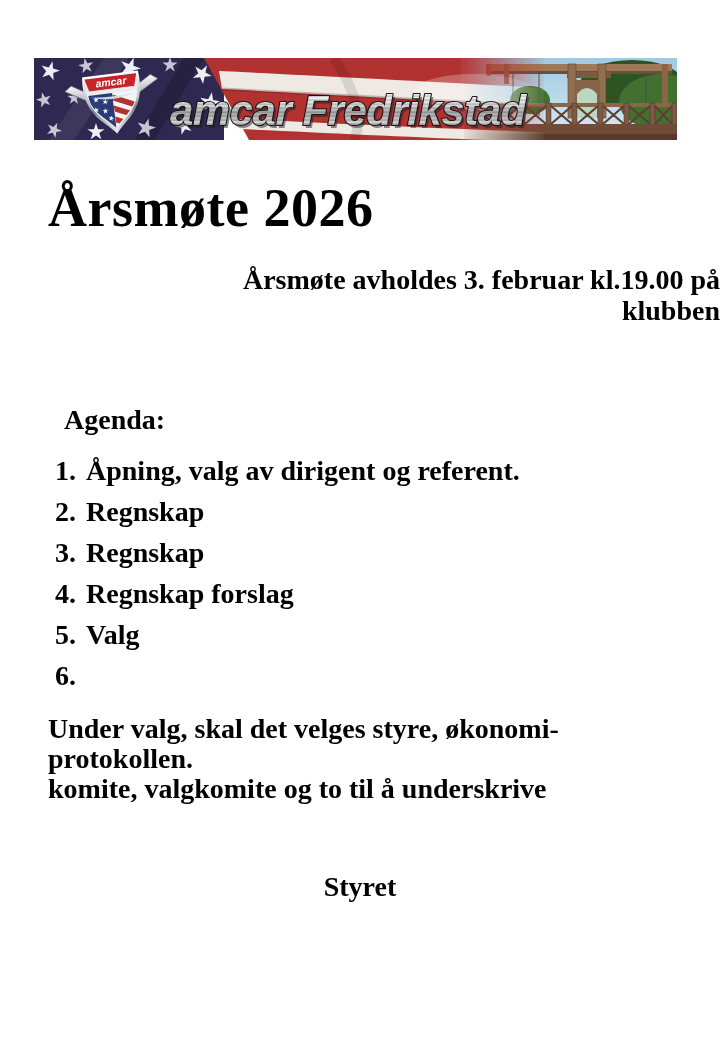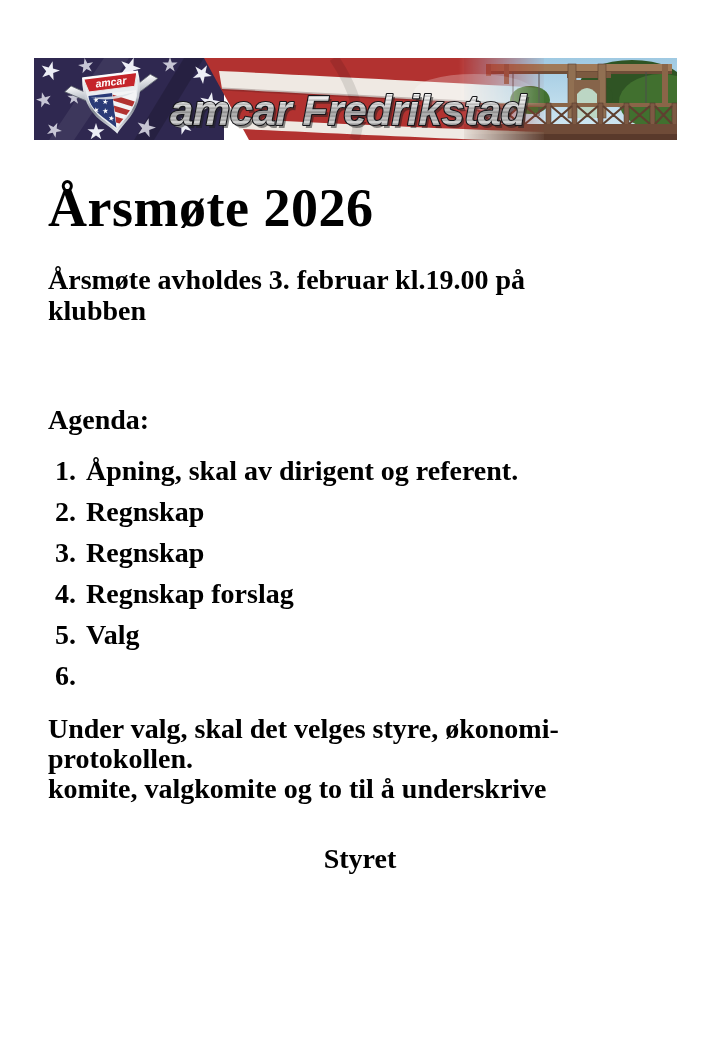--- a/index.html
+++ b/index.html
@@ -25,25 +25,26 @@
     line-height: 58px;
     margin: 39px 0 0 48px;
     letter-spacing: 0.5px;
     white-space: nowrap;
   }
   .intro {
     font-size: 28px;
     line-height: 31px;
     margin: 27px 0 8px 48px;
     white-space: nowrap;
+    text-align: right;
   }
   .agenda-heading {
     font-size: 28px;
     line-height: 31px;
-    margin: 78px 0 0 48px;
+    margin: 78px 0 0 64px;
   }
   ol.agenda {
     list-style: none;
     margin: 20px 0 0 0;
     padding: 0;
     font-size: 28px;
     line-height: 31px;
   }
   ol.agenda li {
     display: flex;
@@ -53,21 +54,21 @@
   ol.agenda .num { width: 31px; flex: none; }
   .closing {
     font-size: 28px;
     line-height: 30px;
     margin: 23px 0 0 48px;
     white-space: nowrap;
   }
   .signature {
     font-size: 28px;
     line-height: 31px;
-    margin-top: 39px;
+    margin-top: 67px;
     text-align: center;
   }
   
   .flag-red   { fill: var(--flag-red, #b23230); }
   .flag-white { fill: var(--flag-white, #efe9e3); }
   .flag-blue  { fill: var(--flag-blue, #2f2850); }
   .star   { fill: #edeef6; }
   .star.dim { opacity: 0.8; }
   .tree   { fill: var(--tree-green, #41702f); }
   .tree-d { fill: var(--tree-green-dark, #2f5424); }
@@ -219,21 +220,21 @@
   <div class="intro">
     <div class="line">Årsmøte avholdes 3. februar kl.19.00 på</div>
     <div class="line">klubben</div>
   </div>
 
   <div class="agenda-heading">Agenda:</div>
 
   <ol class="agenda">
     <li>
       <span class="num">1.</span>
-      <span class="txt">Åpning, skal av dirigent og referent.</span>
+      <span class="txt">Åpning, valg av dirigent og referent.</span>
     </li>
     <li>
       <span class="num">2.</span>
       <span class="txt">Regnskap</span>
     </li>
     <li>
       <span class="num">3.</span>
       <span class="txt">Regnskap</span>
     </li>
     <li>

